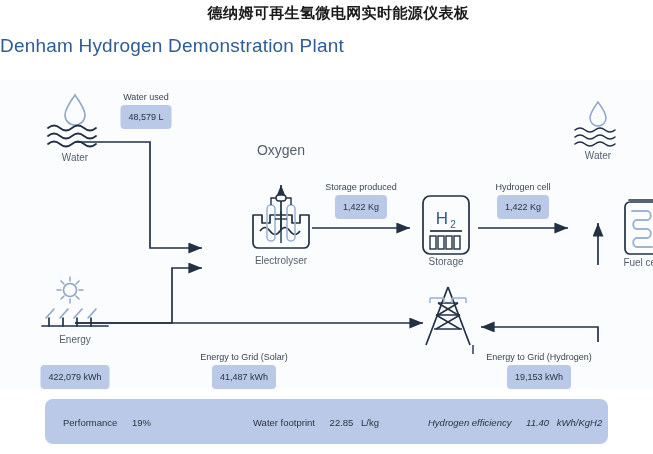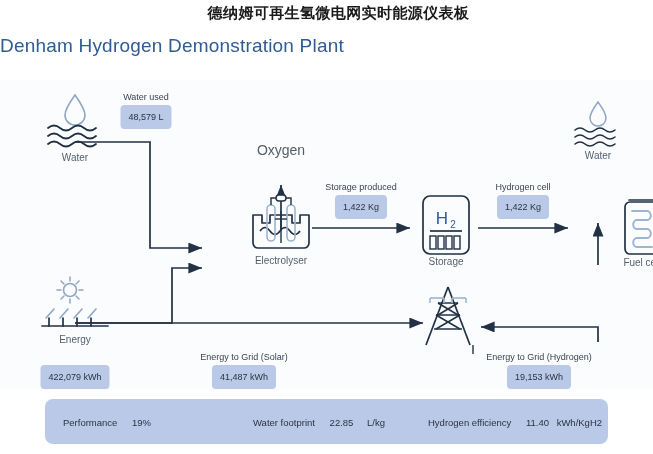--- a/index.html
+++ b/index.html
@@ -223,22 +223,22 @@
   </div>
 
   <div class="metrics">
     <div class="metric" style="left:18px;">
       <span class="mlabel">Performance</span>
       <span class="mval">19%</span>
     </div>
     <div class="metric" style="left:208px;">
       <span class="mlabel">Water footprint</span>
       <span class="mval">22.85</span>
-      <span class="mval" style="margin-left:11px;">L/kg</span>
-    </div>
-    <div class="metric" style="left:383px;">
+      <span class="mval" style="margin-left:5px;">L/kg</span>
+    </div>
+    <div class="metric" style="left:383px;font-style:italic;">
       <span class="mlabel">Hydrogen efficiency</span>
       <span class="mval">11.40</span>
       <span class="mval" style="margin-left:5px;">kWh/KgH2</span>
     </div>
   </div>
 
 </div>
 
 </body></html>

